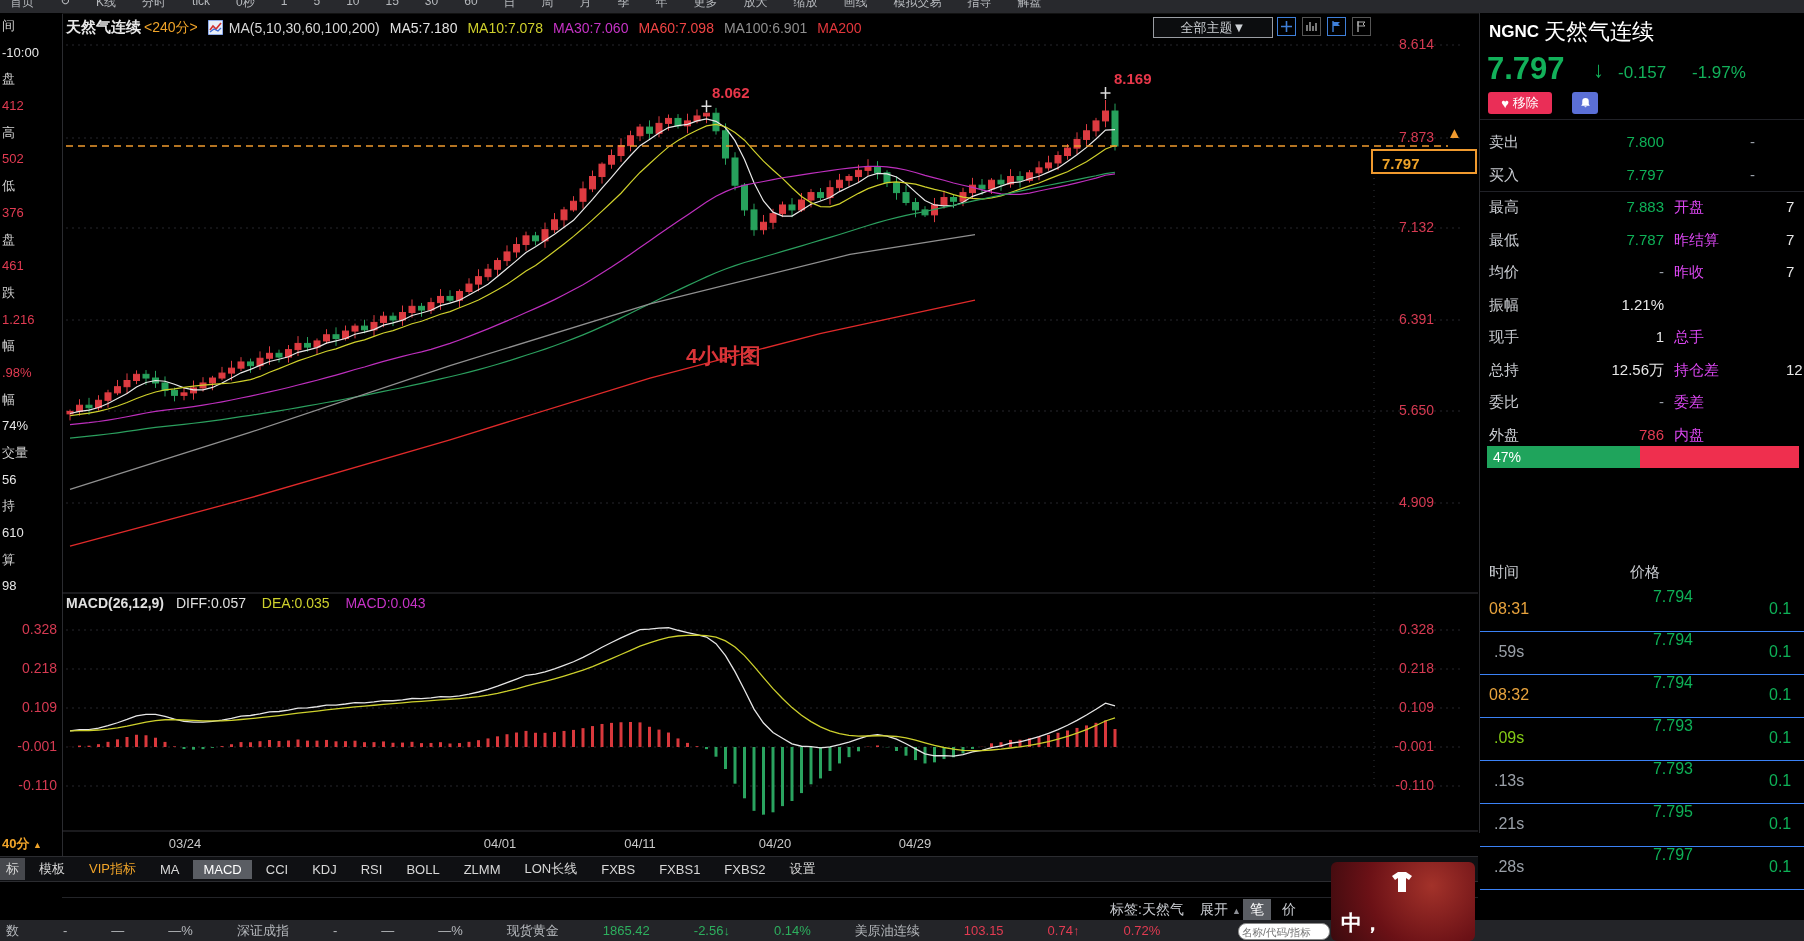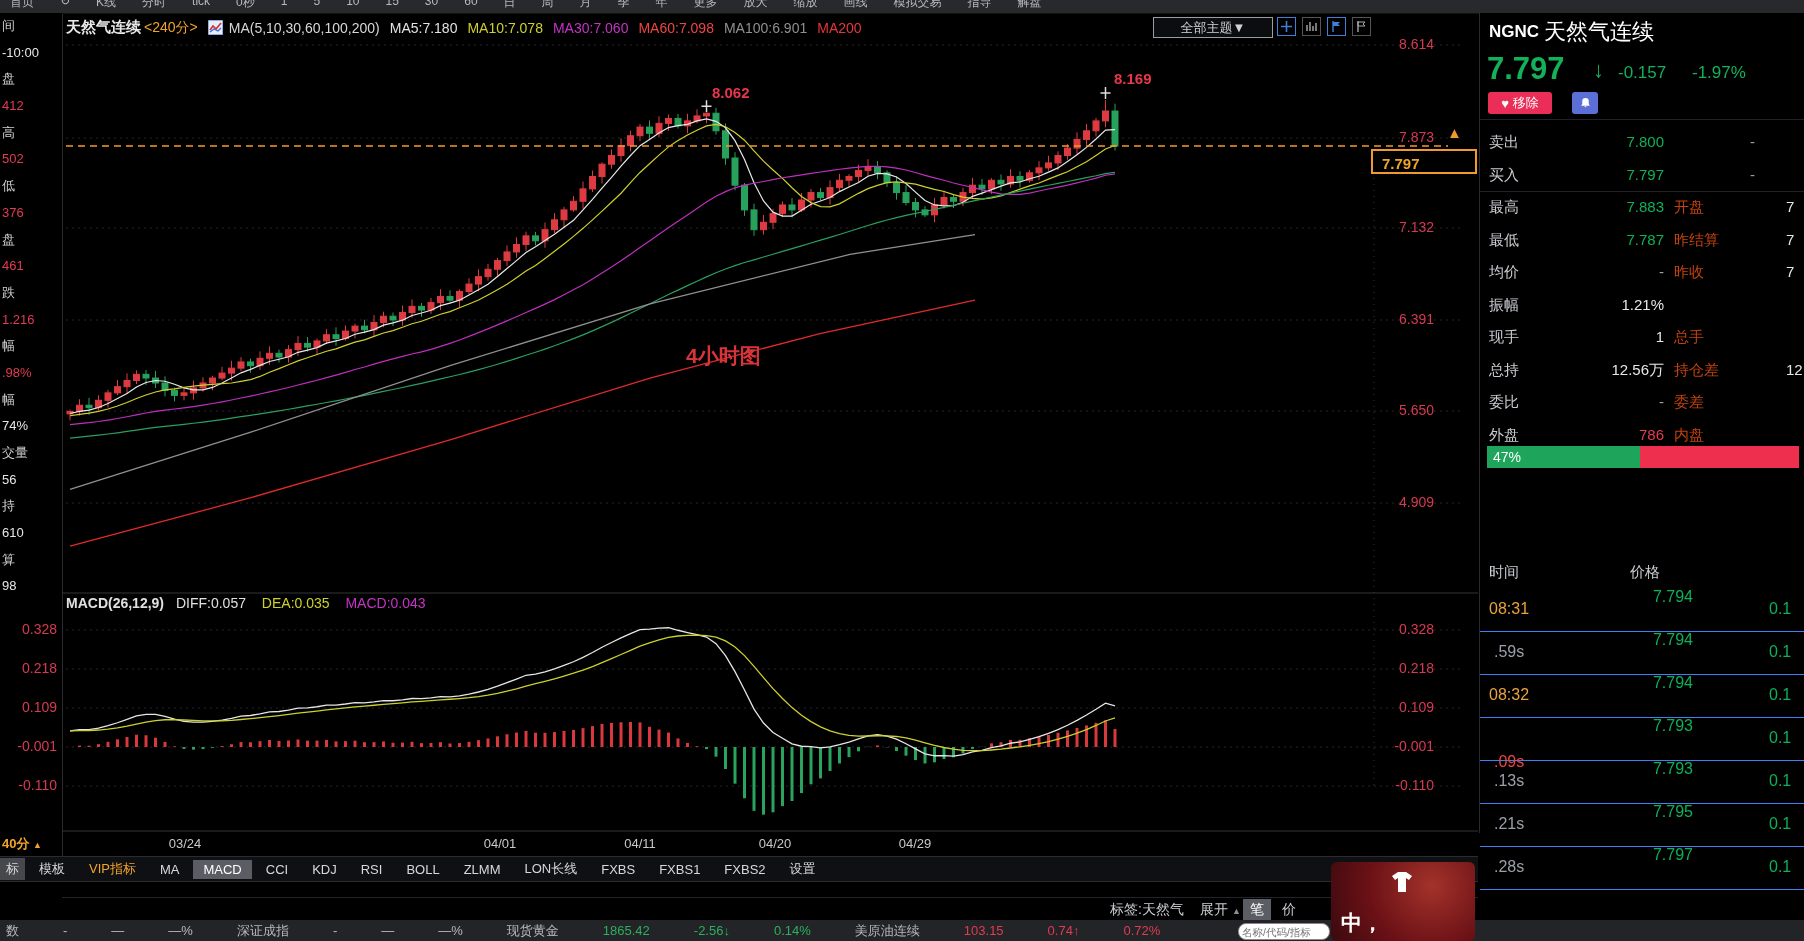--- a/index.html
+++ b/index.html
@@ -43,21 +43,21 @@
   .tk-item{font-size:13px;white-space:nowrap;}
   #search-input{left:1238px;top:923px;width:84px;height:15px;font-size:10.5px;border:1px solid #888;
                 border-radius:8px;background:#fff;color:#555;padding:0 3px;}
   #promo{left:1331px;top:862px;width:144px;height:79px;border-radius:6px;z-index:6;overflow:hidden;
          background:radial-gradient(circle at 70% 30%,#a3322a 0%,#6b1116 55%,#3a0a0e 100%);}
   
   #qpanel{left:1479px;top:13px;width:325px;height:820px;background:#000;border-left:1px solid #2a2b2f;}
   .q-row{position:absolute;width:325px;height:32.5px;}
   .q-l1{position:absolute;left:9px;top:7px;font-size:15px;color:#c9ccd1;}
   .q-v1{position:absolute;left:60px;top:7px;width:124px;text-align:right;font-size:15px;}
-  .q-l2{position:absolute;left:194px;top:7px;font-size:15px;color:#c2410c;}
+  .q-l2{position:absolute;left:194px;top:7px;font-size:15px;color:#d946ef;}
   .q-v2{position:absolute;top:7px;font-size:15px;color:#e6e6e6;white-space:nowrap;}
   .s-row{position:absolute;width:325px;height:43px;border-bottom:1px solid #3b82f6;}
   .s-time{position:absolute;left:9px;top:12px;font-size:16px;}
   .s-price{position:absolute;left:80px;top:0;width: 133px;text-align:right;font-size:16px;color:#0eb157;}
   .s-vol{position:absolute;left:289px;top:12px;font-size:16px;color:#0eb157;white-space:nowrap;}
   svg{display:block;}
 </style>
 </head>
 <body>
 
@@ -704,21 +704,21 @@
           <span class="s-time" style="color: rgb(154, 160, 168); left: 14px;">.59s</span>
           <span class="s-price">7.794</span>
           <span class="s-vol">0.1</span>
         </div>
         <div class="s-row" style="top: 661px;">
           <span class="s-time" style="color: rgb(232, 163, 61);">08:32</span>
           <span class="s-price">7.794</span>
           <span class="s-vol">0.1</span>
         </div>
         <div class="s-row" style="top: 704px;">
-          <span class="s-time" style="color: #ef4444; left: 14px; margin-top: 24px;">.09s</span>
+          <span class="s-time" style="color: #84cc16; left: 14px;">.09s</span>
           <span class="s-price">7.793</span>
           <span class="s-vol">0.1</span>
         </div>
         <div class="s-row" style="top: 747px;">
           <span class="s-time" style="color: rgb(154, 160, 168); left: 14px;">.13s</span>
           <span class="s-price">7.793</span>
           <span class="s-vol">0.1</span>
         </div>
         <div class="s-row" style="top: 790px;">
           <span class="s-time" style="color: rgb(154, 160, 168); left: 14px;">.21s</span>

